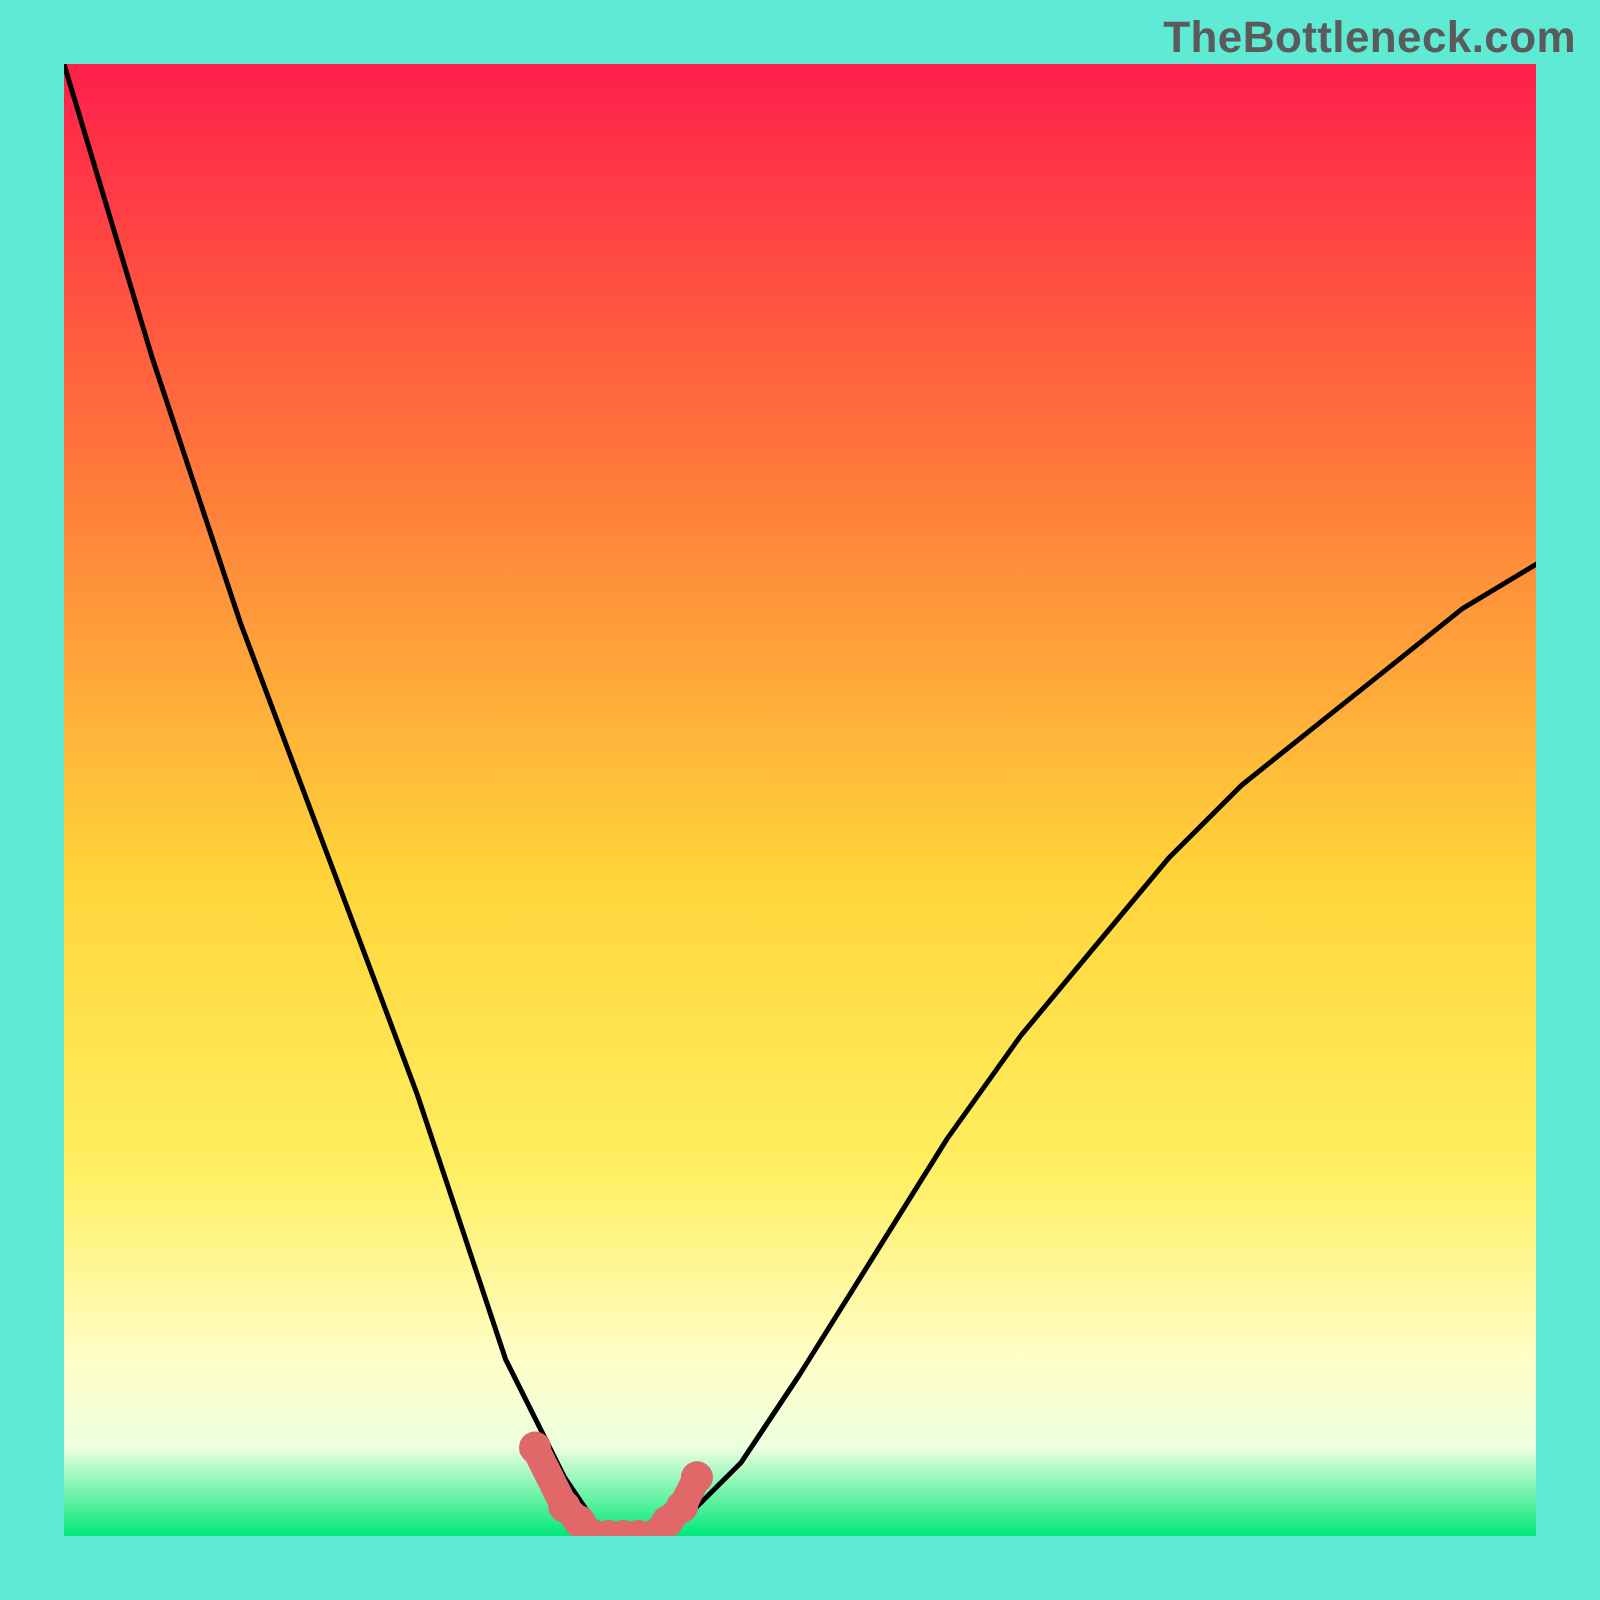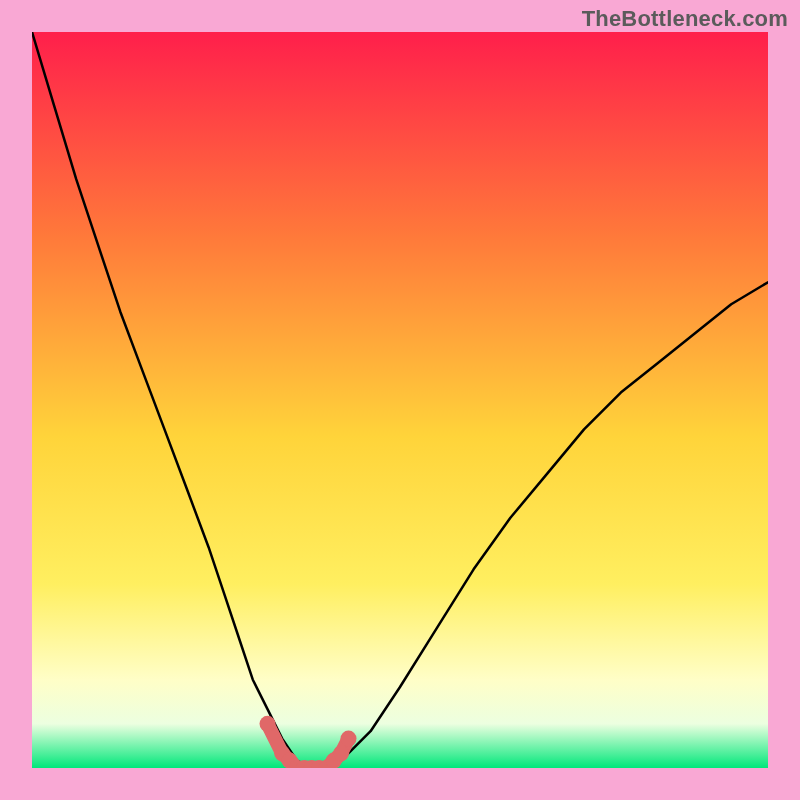--- a/index.html
+++ b/index.html
@@ -9,21 +9,21 @@
     height: 800px;
     background: #000;
     overflow: hidden;
   }
   .frame {
     position: absolute;
     left: 0;
     top: 0;
     width: 800px;
     height: 800px;
-    background: #f9a8d4;
+    background: #5eead4;
   }
   .plot {
     position: absolute;
     left: 32px;
     top: 32px;
     width: 736px;
     height: 736px;
   }
   .plot svg {
     display: block;

